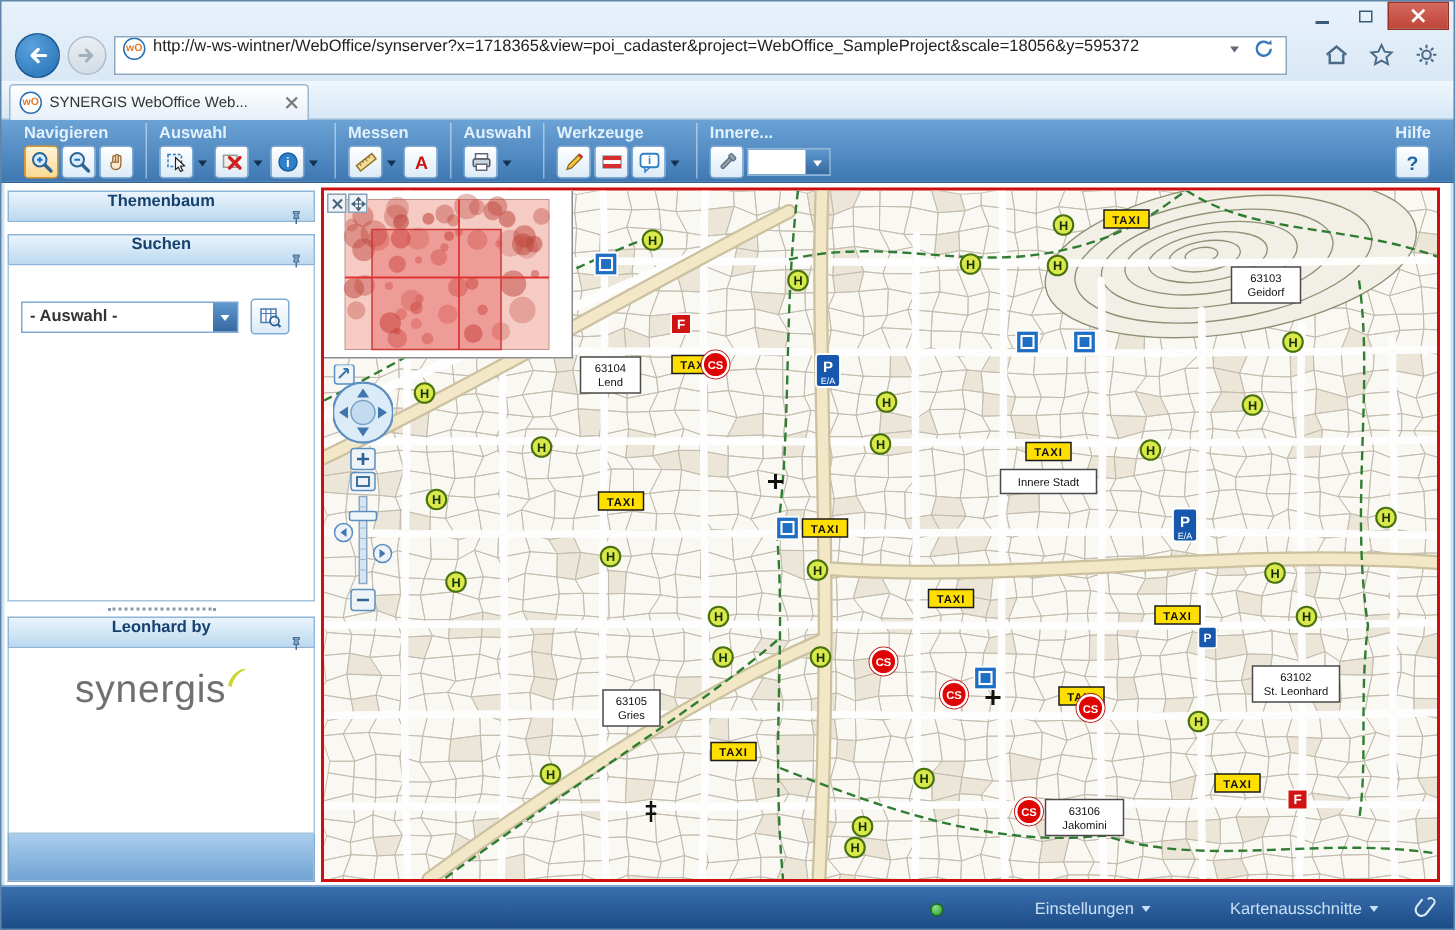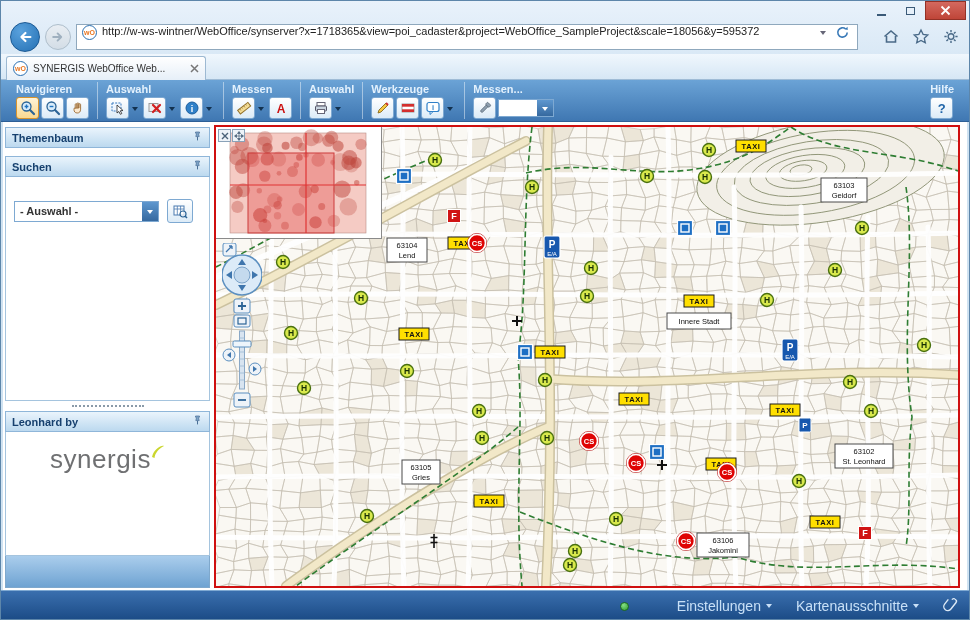--- a/index.html
+++ b/index.html
@@ -49,21 +49,21 @@
   .scale-dd {width:16px; height:18px; background:linear-gradient(#5e97cf,#36699f); display:flex; align-items:center; justify-content:center;}
   .qmark {color:#1f64a8; font-weight:bold; font-size:13px;}
   .mini-combo {width:56px; height:18px; background:#fff; border:1px solid #7ea9d2; display:flex; align-items:center; justify-content:flex-end;}
   .mini-combo .scale-dd {height:16px;}
 
   
   .content-bg {position:absolute; left:3px; right:3px; top:122px; bottom:30px; background:#fff;}
 
   
   .sidebar {position:absolute; left:5px; top:127px; width:205px; height:461px;}
-  .phead {height:21px; background:linear-gradient(#eaf4fc,#bcd9ef); border:1px solid #8fb6d9; display:flex; align-items:center; padding:0 6px; font-size:11px; font-weight:bold; color:#16406e;}
+  .phead {height:21px; background:linear-gradient(#eaf4fc,#bcd9ef); border:1px solid #8fb6d9; display:flex; align-items:center; padding:0 6px; font-size:11px; font-weight:bold; color:#16406e;flex-direction:column;}
   .phead .pin {margin-left:auto;}
   .pgap {height:8px;}
   .pbody {border:1px solid #a5c4de; border-top:none; background:#fff;}
   .suchen-body {height:224px; padding:22px 8px 0 8px;}
   .sel-row {display:flex; align-items:center; gap:8px;font-weight:bold;}
   .selbox {width:145px; height:21px; border:1px solid #7ea9d2; background:#fff; display:flex; align-items:center;}
   .sel-text {flex:1; font-size:11px; color:#333; padding-left:5px;}
   .selbox .scale-dd {height:19px;}
   .side-btn {width:26px; height:24px; border:1px solid #7ea9d2; background:linear-gradient(#fff,#dcebf7); border-radius:3px; display:flex; align-items:center; justify-content:center;}
   .splitter {height:10px; display:flex; align-items:center; justify-content:center;}
@@ -80,21 +80,21 @@
   .map-area {position:absolute; left:214px; top:125px; width:746px; height:463px; border:2px solid #cf0f0f; background:#faf8f3; overflow:hidden;}
   #map-svg {position:absolute; left:0; top:0;}
   .overview {position:absolute; left:0; top:0; width:166px; height:112px; background:#fff; border-right:1px solid #8a8a8a; border-bottom:1px solid #8a8a8a;}
   .ovbtn {position:absolute; width:13px; height:13px; background:#eef3f8; border:1px solid #8aa2b8; display:flex; align-items:center; justify-content:center; z-index:5;}
   .navctl {position:absolute; left:6px; top:116px; width:40px; height:180px;}
 
   
   .statusbar {position:absolute; left:0; right:0; bottom:0; height:30px; background:linear-gradient(#3a6fae,#1b4b86); border-top:1px solid #7fa9d2; display:flex; align-items:center; padding:0 12px; z-index:60;}
   .status-dot {position:absolute; left:620px; top:11px; width:9px; height:9px; border-radius:50%; background:radial-gradient(circle at 35% 30%,#86e086,#2f9b2f); border:1px solid #1d6b1d;}
   .slinks {margin-left:auto; display:flex; align-items:center; gap:24px;}
-  .slink {display:flex; align-items:center; gap:5px; font-size:14px; color:#c8e0f7;}
+  .slink {display:flex; align-items:center; gap:5px; font-size:11px; color:#c8e0f7;margin-left:29px;}
   .slink .car-s {width:0;height:0;border:3px solid transparent;border-top:4px solid #c8e0f7;margin-top:4px;}
 </style>
 </head>
 <body>
 
 <div class="chrome"></div>
 
 <div class="winbtns">
   <div class="winbtn">
       <span class="minbar"></span>
@@ -268,21 +268,21 @@
             <rect x="2" y="2.5" width="12" height="9" rx="2" fill="#fff" stroke="#2f80c8" stroke-width="1.2"></rect>
             <path d="M5,11.5 L5,14.5 L8.2,11.5z" fill="#fff" stroke="#2f80c8" stroke-width="1"></path>
             <text x="8" y="9.5" font-size="7.5" font-weight="bold" fill="#2f80c8" text-anchor="middle">i</text>
           </svg>
       </div>
       <span class="dd"></span>
     </div>
   </div>
 
   <div class="tgroup">
-    <div class="tglabel">Messen...</div>
+    <div class="tglabel">Innere...</div>
     <div class="ticons">
       <div class="tbtn">
         <svg width="16" height="16" viewBox="0 0 16 16">
             <g transform="rotate(45 8 8)">
               <rect x="6.8" y="4" width="2.4" height="9.5" rx="1" fill="#8fa0b0" stroke="#5c6b7a" stroke-width="0.8"></rect>
               <rect x="5.6" y="2" width="4.8" height="3" rx="1" fill="#8fa0b0" stroke="#5c6b7a" stroke-width="0.8"></rect>
             </g>
           </svg>
       </div>
       <div class="mini-combo">

